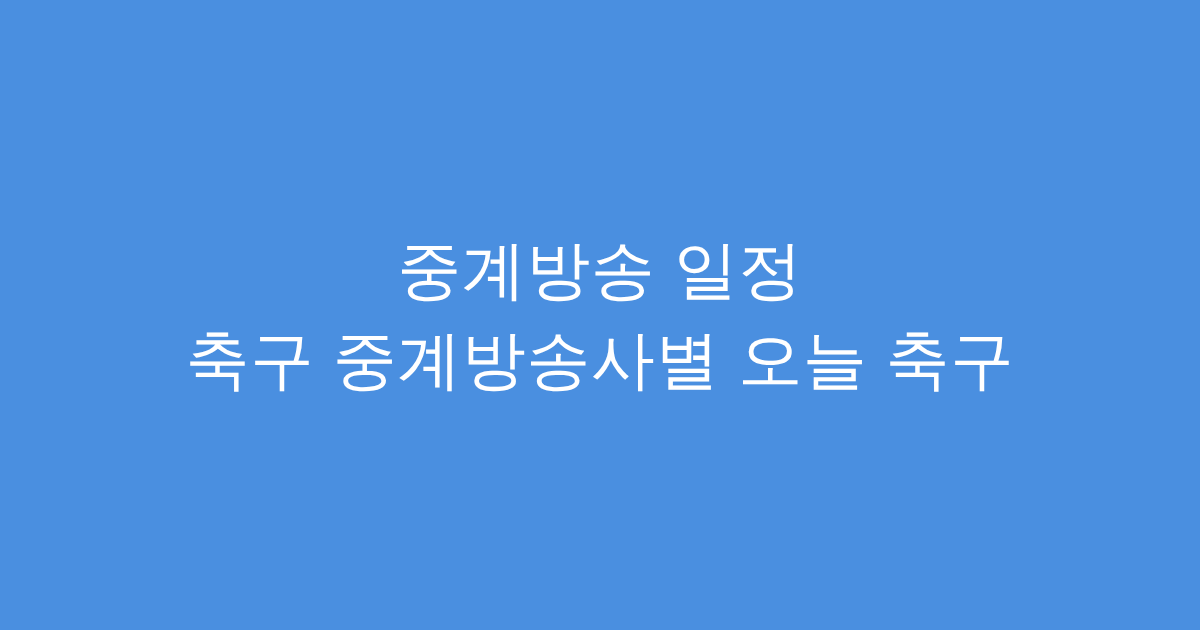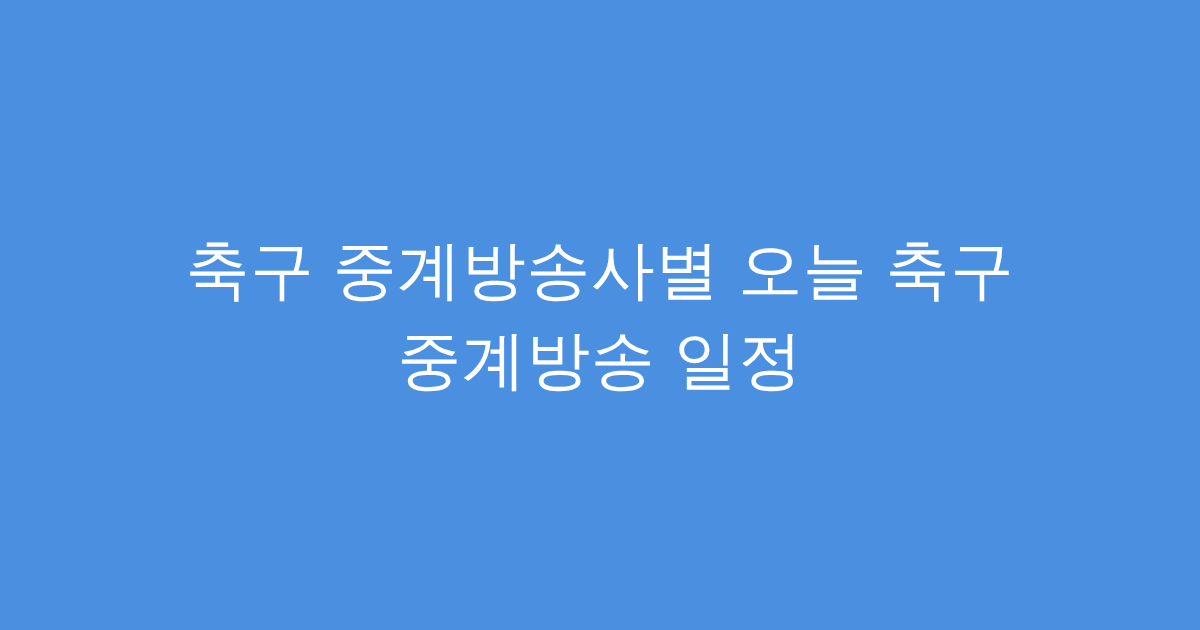--- a/index.html
+++ b/index.html
@@ -40,16 +40,16 @@
     font-weight: 400;
     letter-spacing: 0.5px;
     white-space: nowrap;
   }
 </style>
 </head>
 <body>
 
 <div class="card">
   <h1 class="title-block">
+    <span class="title-line">중계방송 일정</span>
     <span class="title-line">축구 중계방송사별 오늘 축구</span>
-    <span class="title-line">중계방송 일정</span>
   </h1>
 </div>
 
 </body></html>

